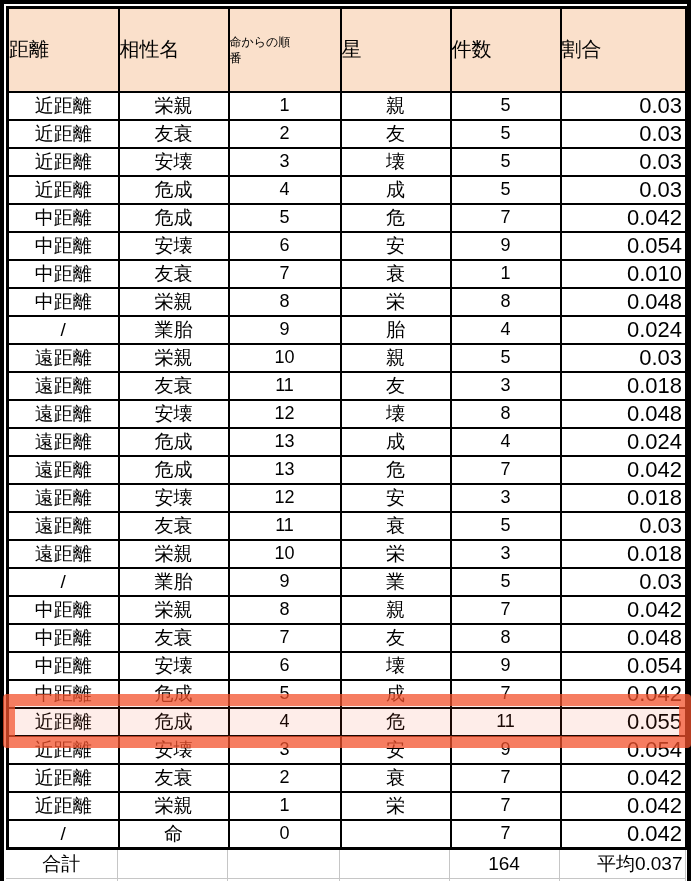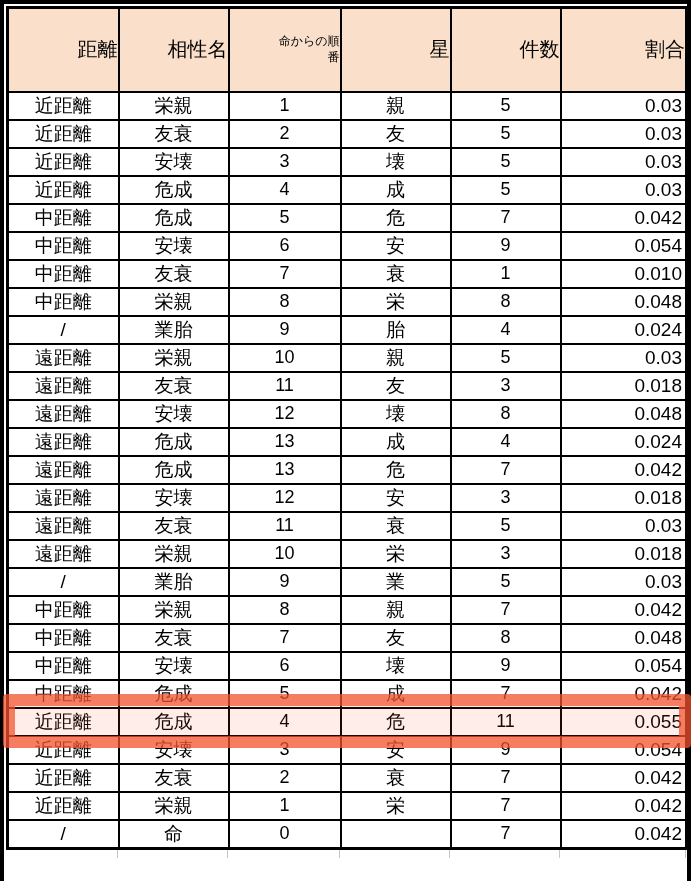--- a/index.html
+++ b/index.html
@@ -21,30 +21,30 @@
     background:#fff;overflow:hidden;
   }
   table{border-collapse:collapse;table-layout:fixed;width:679px;margin-left:2px;}
   table.main{margin-top:2px;border:3px solid var(--border);}
   col.c0{width:111px;}col.c1{width:110px;}col.c2{width:112px;}
   col.c3{width:110px;}col.c4{width:110px;}col.c5{width:126px;}
   .main th{
     background:var(--header-bg);
     border:2px solid var(--border);
     height:84px;font-size:20px;font-weight:normal;
-    text-align:right;vertical-align:middle;font-family:Liberation Mono, monospace;
+    text-align:left;vertical-align:middle;
   }
   .main th.th-order{white-space:pre-line;font-size:12px;line-height:1.35;}
   .main td{
     border:2px solid var(--border);
     height:28px;font-size:19px;
     text-align:center;vertical-align:middle;
     overflow:hidden;white-space:nowrap;
   }
-  .main td.col5{text-align:right;padding-right:3px;font-size:19px;}
+  .main td.col5{text-align:right;padding-right:3px;font-size:22px;}
   .main td.col2,.main td.col4{font-size:18px;}
   table.totals td{
     border-right:1px solid var(--grid);
     border-bottom:1px solid var(--grid);
     height:29px;font-size:19px;
     text-align:center;vertical-align:middle;background:#fff;
     overflow:hidden;white-space:nowrap;
   }
   table.totals tr.stub td{height:8px;border-bottom:none;}
   table.totals td.t-avg{text-align:right;padding-right:2px;}
@@ -305,20 +305,28 @@
   <table class="totals">
     <colgroup>
       <col class="c0">
         <col class="c1">
         <col class="c2">
       <col class="c3">
         <col class="c4">
         <col class="c5">
     </colgroup>
     <tbody>
+      <tr>
+        <td>合計</td>
+        <td></td>
+        <td></td>
+        <td></td>
+        <td>164</td>
+        <td class="t-avg">平均0.037</td>
+      </tr>
       <tr class="stub">
         <td></td>
         <td></td>
         <td></td>
         <td></td>
         <td></td>
         <td></td>
       </tr>
     </tbody>
   </table>

